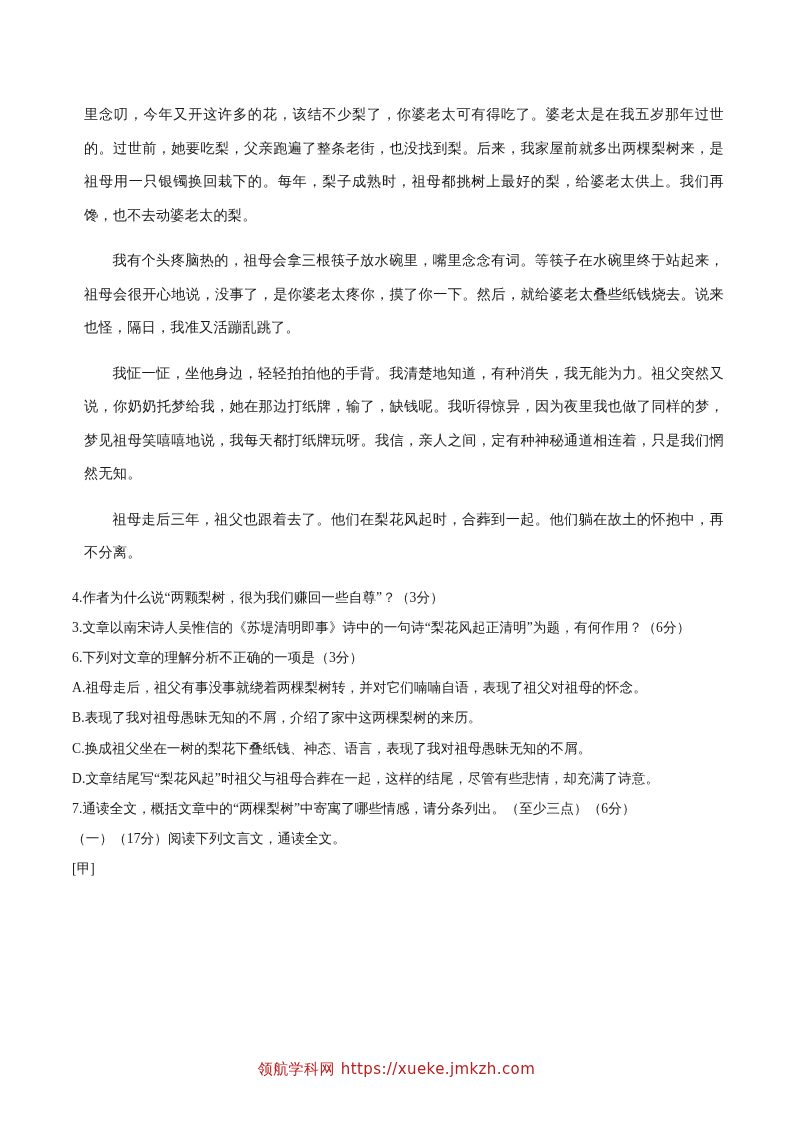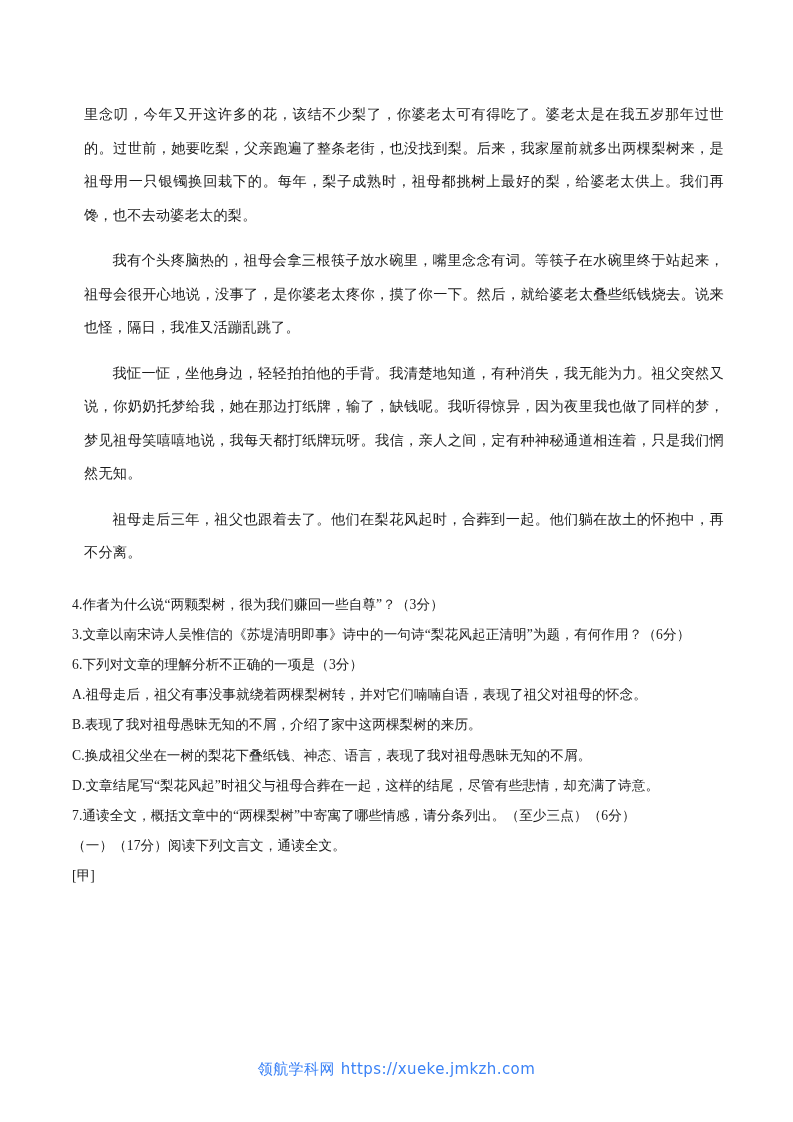--- a/index.html
+++ b/index.html
@@ -37,21 +37,21 @@
     text-justify: inter-ideograph;
     margin: 12px;
     letter-spacing: 0.2px;
     color: #1b1b1b;
   }
   .para.indent {
     text-indent: 2em;
   }
   
   .qblock {
-    margin-top: 20px;
+    margin-top: 13px;
   }
   .qline {
     font-size: 13.6px;
     line-height: 30.2px;
     margin: 0;
     text-align: left;
     letter-spacing: 0.1px;
     color: #1b1b1b;
     white-space: nowrap;
   }
@@ -63,21 +63,21 @@
     color: #1b1b1b;
   }
   .watermark {
     position: absolute;
     left: 0;
     top: 1060px;
     width: 793px;
     text-align: center;
     font-family: "DejaVu Sans", "Liberation Sans", sans-serif;
     font-size: 15px;
-    color: #3b82f6;
+    color: #b91c1c;
     letter-spacing: 0.4px;
     user-select: none;
   }
   .watermark .wm-cn {
     font-family: "DejaVu Sans", "Liberation Sans", sans-serif;
   }
   .watermark .wm-url {
     margin-left: 6px;
   }
 </style>

